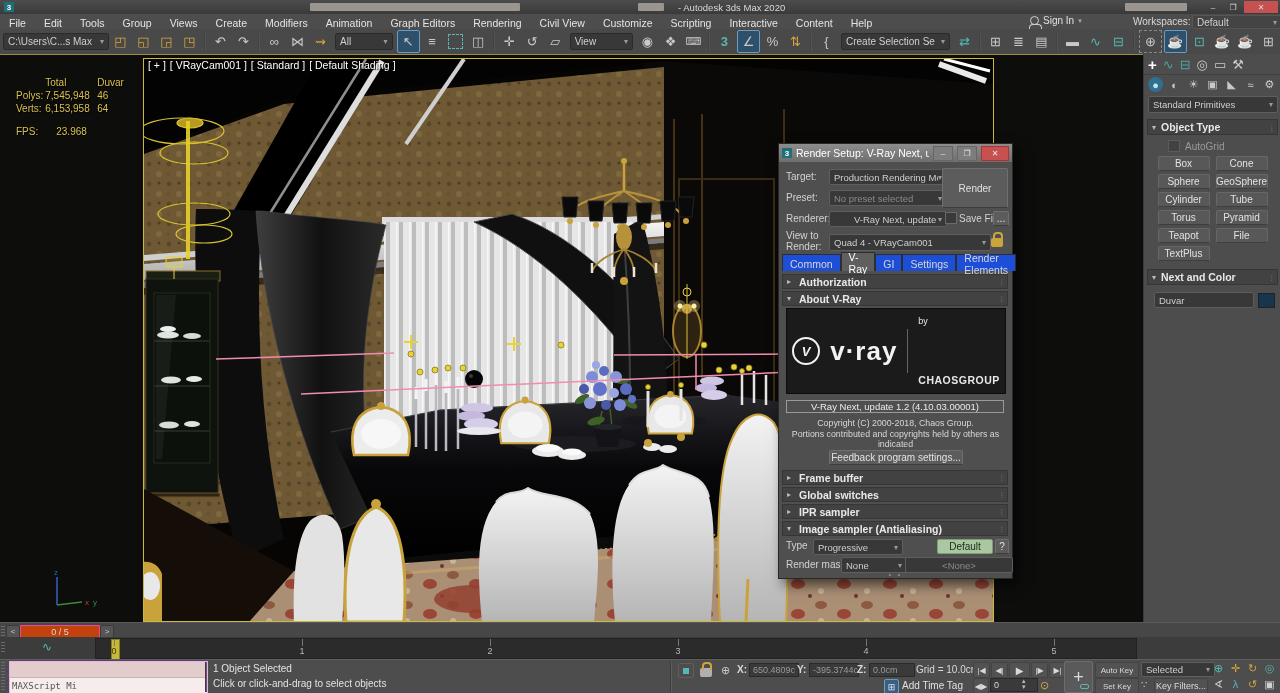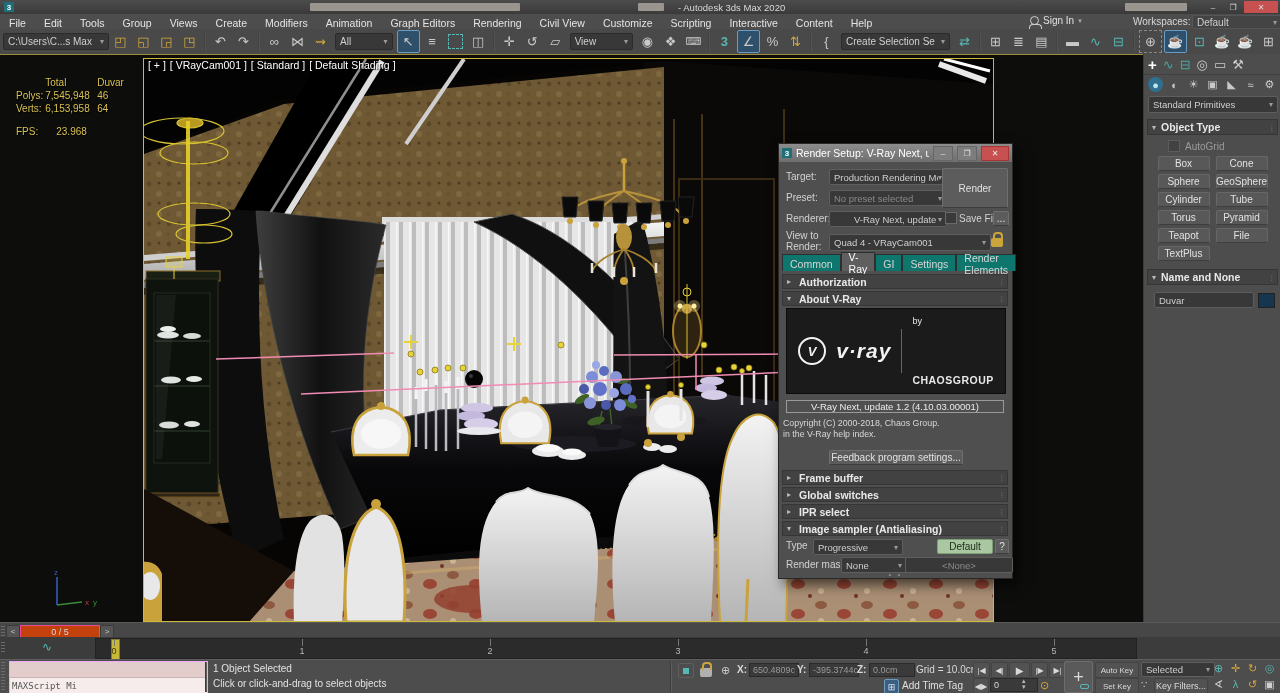--- a/index.html
+++ b/index.html
@@ -45,35 +45,35 @@
   .db.close{background:#c75050;width:26px;border-color:#a33;}
   .fldlbl{position:absolute;color:#d2d2d2;font-size:10px;}
   .fld{position:absolute;background:#383838;border:1px solid #5e5e5e;border-radius:2px;color:#cfcfcf;font-size:9.5px;display:flex;align-items:center;padding:0 4px;height:14px;}
   .fld .arr{margin-left:auto;color:#999;font-size:8px;}
   .fld.disabled{color:#8a8a8a;}
   .btn{background:#5c5c5c;border:1px solid #6f6f6f;border-bottom-color:#3c3c3c;border-radius:2px;color:#e2e2e2;font-size:10px;display:flex;align-items:center;justify-content:center;}
   .ckbox{width:10px;height:10px;background:#3a3a3a;border:1px solid #6a6a6a;display:inline-block;}
   .lock{position:absolute;width:12px;height:9px;background:#c9a53c;border-radius:2px;}
   .lock:before{content:"";position:absolute;left:2px;top:-6px;width:6px;height:6px;border:2px solid #c9a53c;border-bottom:none;border-radius:4px 4px 0 0;}
   .tabs{position:absolute;left:3px;top:110px;display:flex;}
-  .tab{height:15px;padding:1px 7px 0;background:#0f766e;border:1px solid #2e2e2e;border-bottom:none;font-size:10.5px;color:#d5d5d5;display:flex;align-items:center;}
+  .tab{height:15px;padding:1px 7px 0;background:#1d4ed8;border:1px solid #2e2e2e;border-bottom:none;font-size:10.5px;color:#d5d5d5;display:flex;align-items:center;}
   .tab.active{background:#5f5f5f;height:17px;margin-top:-2px;color:#fff;}
   .ro{position:absolute;left:3px;width:226px;height:15px;background:#424242;border:1px solid #363636;display:flex;align-items:center;gap:5px;padding:0 4px;box-sizing:border-box;}
   .ro b{font-size:10.5px;color:#e8e8e8;}
   .ro .caret{font-size:8px;color:#bbb;width:7px;}
   .ro .pin{margin-left:auto;color:#777;font-size:8px;}
   .logobox{position:absolute;left:7px;top:164px;width:218px;height:84px;background:#1b1b1b;border:1px solid #0c0c0c;display:flex;align-items:center;justify-content:center;gap:10px;}
   .vray-circle{width:24px;height:24px;border:2.5px solid #f2f2f2;border-radius:50%;display:flex;align-items:center;justify-content:center;color:#f2f2f2;font-size:13px;font-weight:bold;font-style:italic;}
-  .vray-word{color:#f2f2f2;font-size:21px;font-weight:bold;letter-spacing:1px;font-style:italic;}
+  .vray-word{color:#f2f2f2;font-size:26px;font-weight:bold;letter-spacing:1px;}
   .logodiv{width:1px;height:44px;background:#666;}
   .bycg{display:flex;flex-direction:column;color:#e8e8e8;}
   .bycg .by{font-size:9px;}
   .bycg .cg{font-size:10.5px;font-weight:bold;letter-spacing:.5px;margin-top:48px;}
   .verbox{position:absolute;left:7px;top:256px;width:218px;height:13px;border:1px solid #9a9a9a;color:#ececec;font-size:9.5px;display:flex;align-items:center;justify-content:center;box-sizing:border-box;}
-  .copy{position:absolute;left:4px;top:274px;width:225px;color:#d8d8d8;font-size:8.8px;line-height:10.5px;text-align:left;}
+  .copy{position:absolute;left:4px;top:274px;width:225px;color:#d8d8d8;font-size:8.8px;line-height:10.5px;text-align:center;}
   .greenbtn{background:#a9c7a1;border:1px solid #7fa077;color:#1c2b1a;}
   .dots{position:absolute;left:0;width:100%;text-align:center;color:#8a8a8a;font-size:8px;letter-spacing:2px;}
   
   .cmdpanel{position:absolute;left:1143px;top:54px;width:137px;height:568px;background:#4d4d4d;border-left:1px solid #3a3a3a;}
   .cp-tabs{display:flex;align-items:center;height:20px;padding:0 4px;gap:6px;border-bottom:1px solid #404040;}
   .cp-tab{font-size:13px;color:#c9c9c9;}
   .cp-tab.active{color:#fff;}
   .cp-cats{display:flex;align-items:center;height:19px;padding:0 4px;gap:4px;}
   .cp-cat{width:15px;height:15px;display:flex;align-items:center;justify-content:center;font-size:11px;color:#c9c9c9;}
   .cp-cat.active{background:#2f6f8f;border-radius:50%;color:#bfe6ea;}
@@ -646,37 +646,38 @@
       <span class="logodiv"></span>
       <span class="bycg">
         <span class="by">by</span>
         <span class="cg">CHAOSGROUP</span>
       </span>
     </div>
 
     <div class="verbox">V-Ray Next, update 1.2 (4.10.03.00001)</div>
     <div class="copy">
       <div>Copyright (C) 2000-2018, Chaos Group.</div>
+      <div>Portions contributed and copyrights held by others as indicated</div>
       <div>in the V-Ray help index.</div>
     </div>
     <div class="btn abs" style="left:50px;top:306px;width:132px;height:13px;">Feedback program settings...</div>
 
     <div class="ro" style="top:326px;">
       <span class="caret">▸</span>
       <b>Frame buffer</b>
       <span class="pin">⁝</span>
     </div>
     <div class="ro" style="top:343px;">
       <span class="caret">▸</span>
       <b>Global switches</b>
       <span class="pin">⁝</span>
     </div>
     <div class="ro" style="top:360px;">
       <span class="caret">▸</span>
-      <b>IPR select</b>
+      <b>IPR sampler</b>
       <span class="pin">⁝</span>
     </div>
     <div class="ro" style="top:377px;">
       <span class="caret">▾</span>
       <b>Image sampler (Antialiasing)</b>
       <span class="pin">⁝</span>
     </div>
 
     <span class="fldlbl" style="left:7px;top:396px;">Type</span>
     <div class="fld" style="left:34px;top:395px;width:80px;">
@@ -737,21 +738,21 @@
       <div class="objbtn">Cylinder</div>
       <div class="objbtn">Tube</div>
       <div class="objbtn">Torus</div>
       <div class="objbtn">Pyramid</div>
       <div class="objbtn">Teapot</div>
       <div class="objbtn">File</div>
       <div class="objbtn">TextPlus</div>
     </div>
     <div class="cp-ro" style="margin-top:8px;">
       <span class="caret" style="font-size:8px;color:#bbb;">▾</span>
-      <b style="font-size:10.5px;color:#e8e8e8;">Name and None</b>
+      <b style="font-size:10.5px;color:#e8e8e8;">Next and Color</b>
       <span class="pin" style="margin-left:auto;color:#777;font-size:8px;">⁝</span>
     </div>
     <div style="display:flex;align-items:center;gap:4px;margin:7px 6px 0 10px;">
       <div class="fld" style="position:relative;width:96px;height:14px;">
         <span>Duvar</span>
       </div>
       <div class="swatch"></div>
     </div>
   </div>
 

